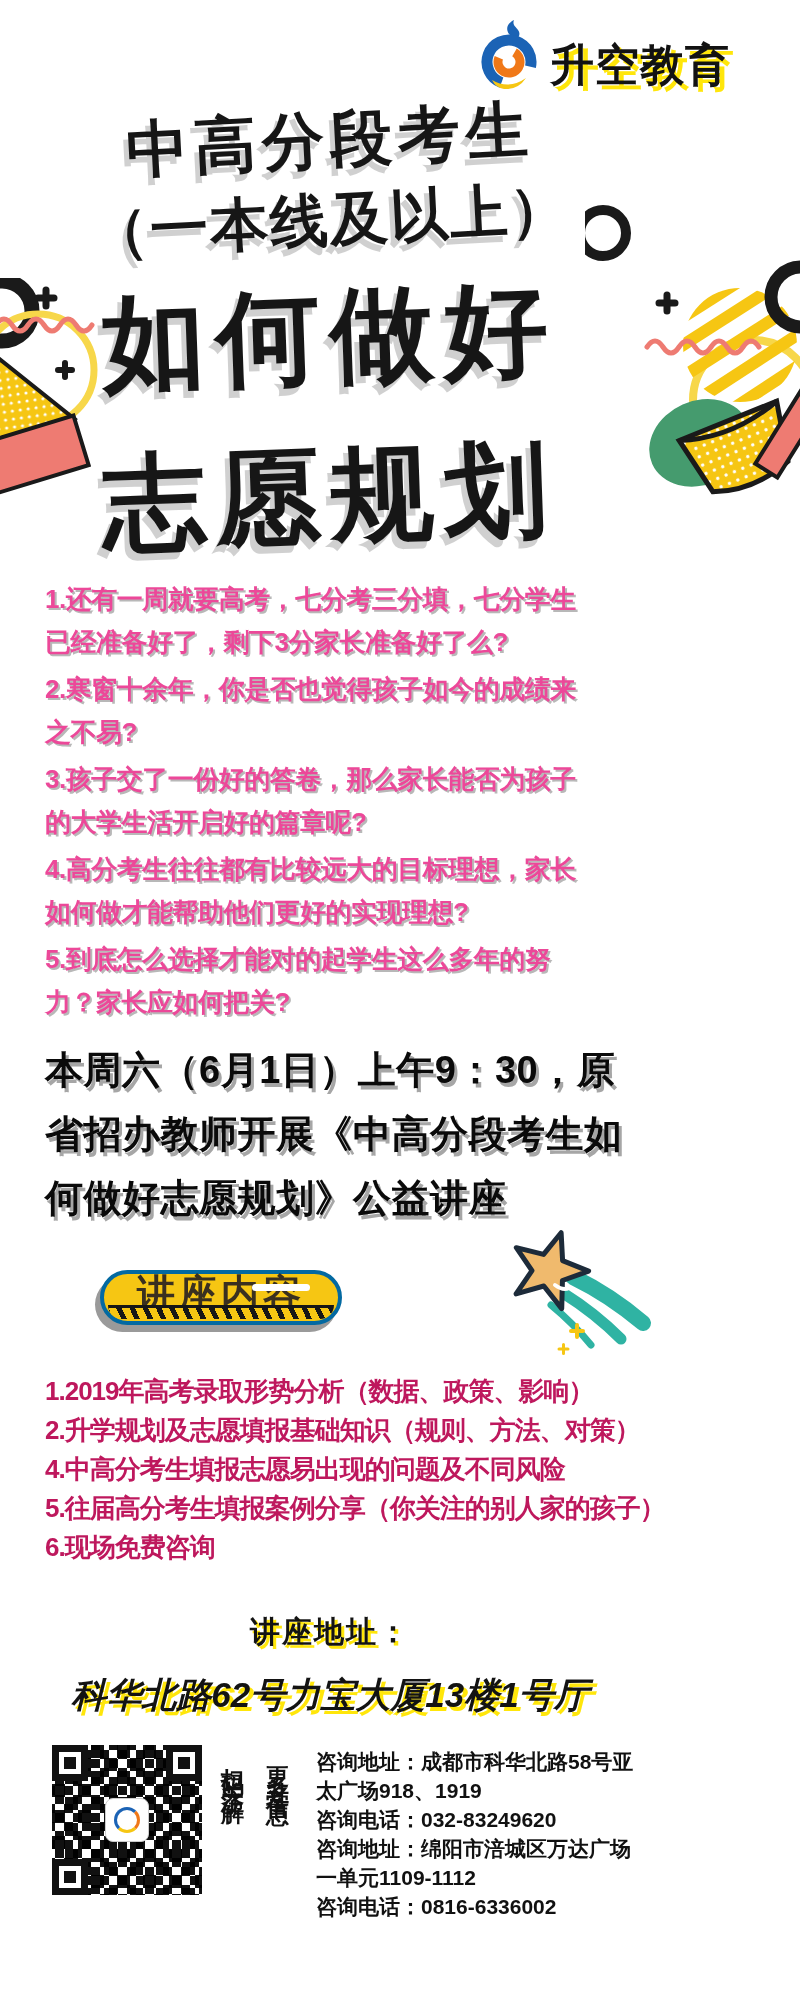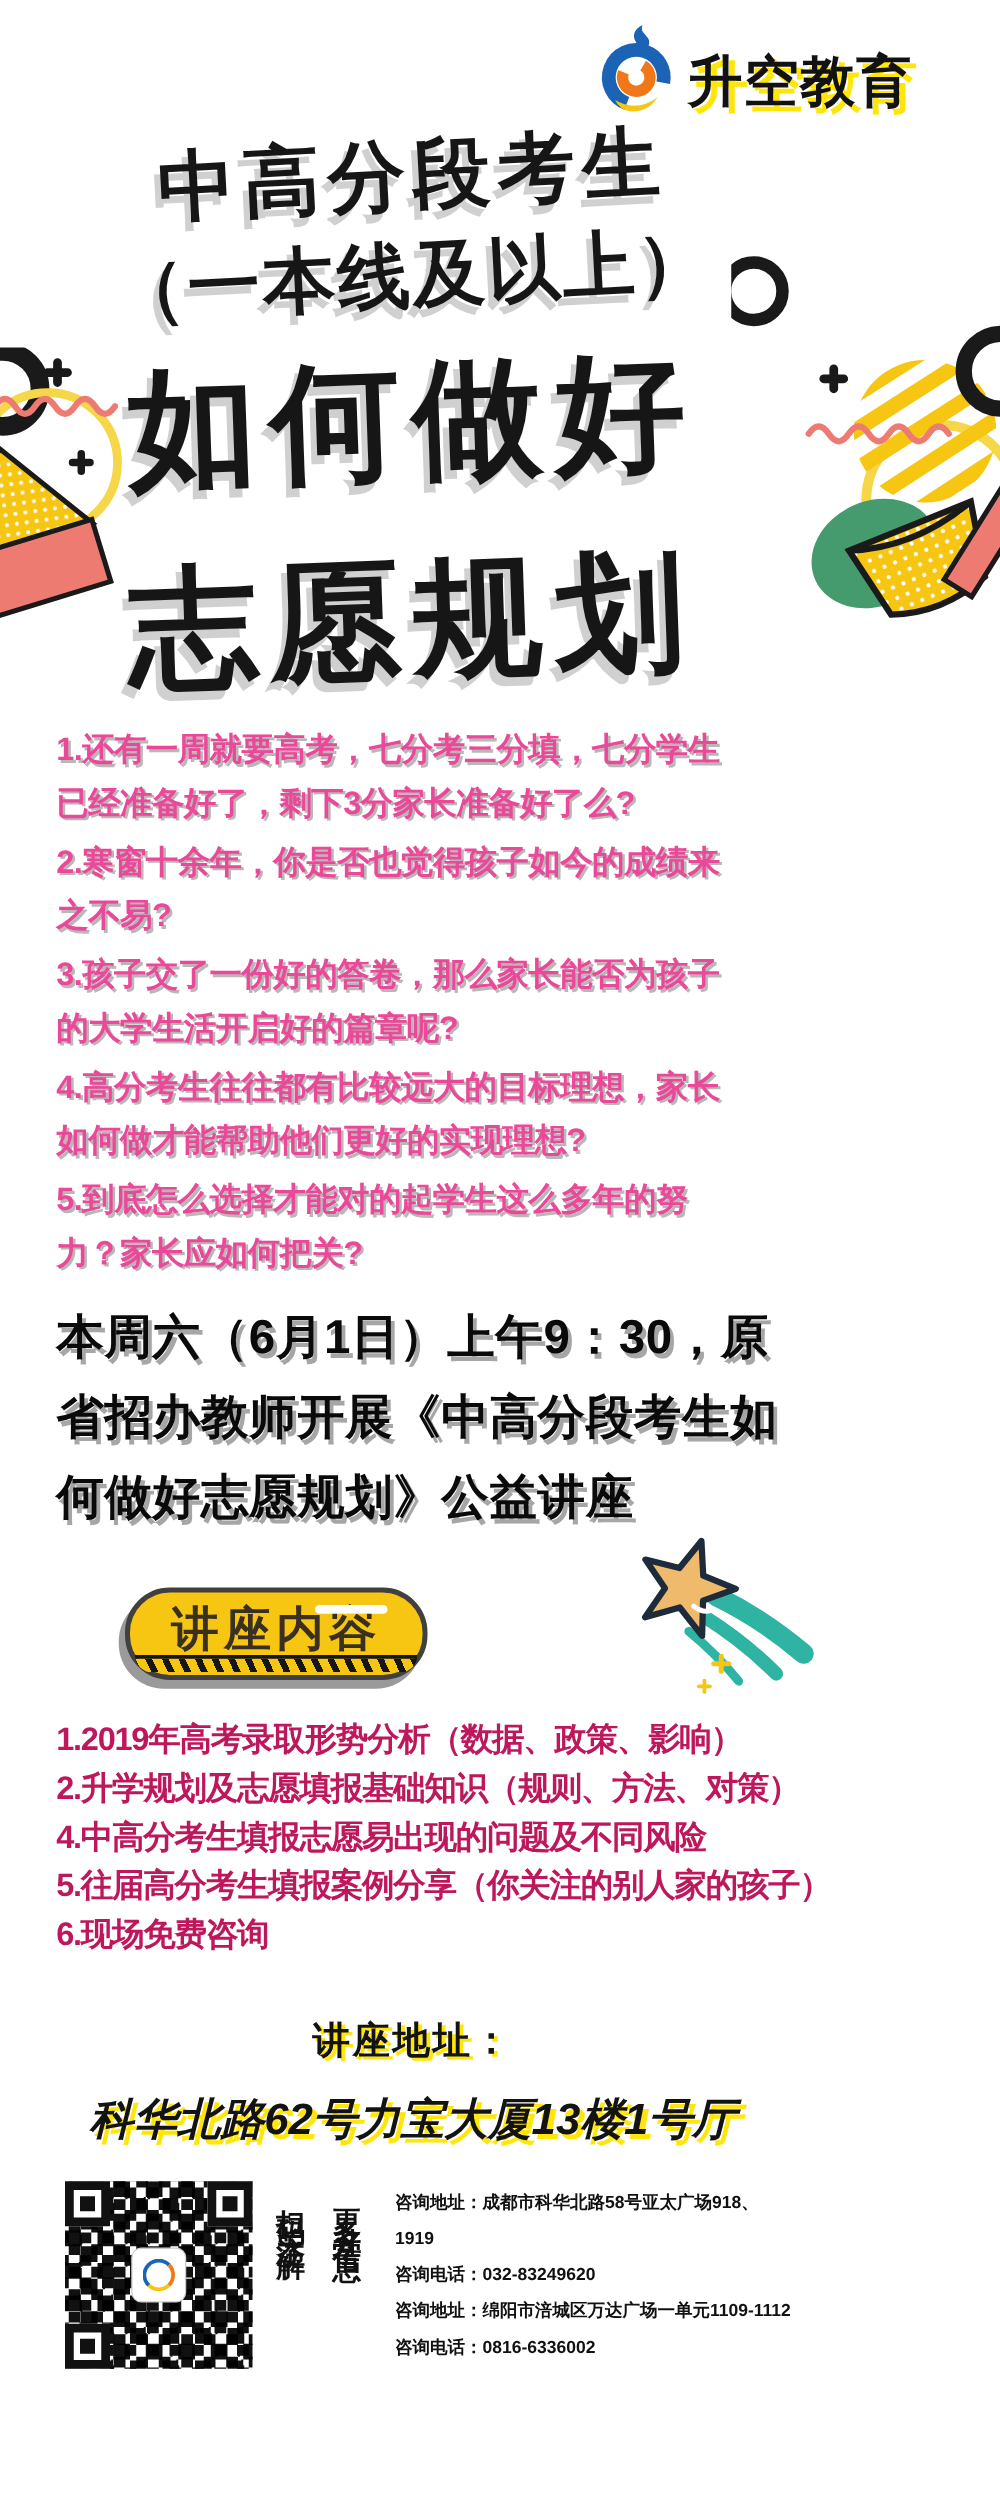--- a/index.html
+++ b/index.html
@@ -41,22 +41,22 @@
 
   
   .announce { position: absolute; top: 1038px; left: 45px; width: 560px; }
   .announce div {
     font-size: 38px; font-weight: 900; color: #0a0a0a; line-height: 64px;
     letter-spacing: 0.5px; white-space: nowrap; text-shadow: 3px 4px 0 #a6a6a6;
   }
 
   
   .content-btn {
-    position: absolute; top: 1270px; left: 100px; width: 242px; height: 74px;
-    background: #f6c613; border: 4px solid #404040; border-radius: 36px;
+    position: absolute; top: 1270px; left: 100px; width: 242px; height: 55px;
+    background: #f6c613; border: 4px solid #0369a1; border-radius: 36px;
     box-shadow: -5px 7px 0 #9a9a9a;
     display: flex; align-items: center; justify-content: center; cursor: pointer;
   }
   .content-btn::before { 
     content: ""; position: absolute; top: 10px; right: 28px; width: 58px; height: 7px;
     background: #fff; border-radius: 4px;
   }
   .content-btn::after { 
     content: ""; position: absolute; left: 4px; right: 4px; bottom: 2px; height: 11px;
     border-radius: 0 0 28px 28px;
@@ -106,21 +106,21 @@
     width: 26px; height: 26px; border-radius: 50%;
     border: 3px solid #1b63b5; border-right-color: #f07818; border-bottom-color: #f6c613;
     display: block;
   }
   .qr-captions { display: flex; gap: 14px; margin: 4px 0 0 16px; height: 158px; }
   .qr-captions span {
     writing-mode: vertical-lr; text-orientation: upright;
     font-size: 23px; font-weight: 700; color: #111; letter-spacing: 7px;
   }
   .contacts { margin: 2px 0 0 22px; width: 318px; }
-  .contacts p { margin: 0; font-size: 14px; font-weight: 700; color: #111; line-height: 29px; }
+  .contacts p { margin: 0; font-size: 21px; font-weight: 700; color: #111; line-height: 29px; }
 </style>
 </head>
 <body>
 
 <div class="poster">
 
   <div class="logo">
     <svg class="logo-icon" viewBox="0 0 62 72">
       <path d="M31 14 C 27 8 30 3 36 0 C 34 5 38 7 40 10 C 43 14 41 18 37 20 Z" fill="#1b63b5"></path>
       <circle cx="31" cy="42" r="22" fill="none" stroke="#1b63b5" stroke-width="11" stroke-dasharray="100 39" transform="rotate(110 31 42)"></circle>

